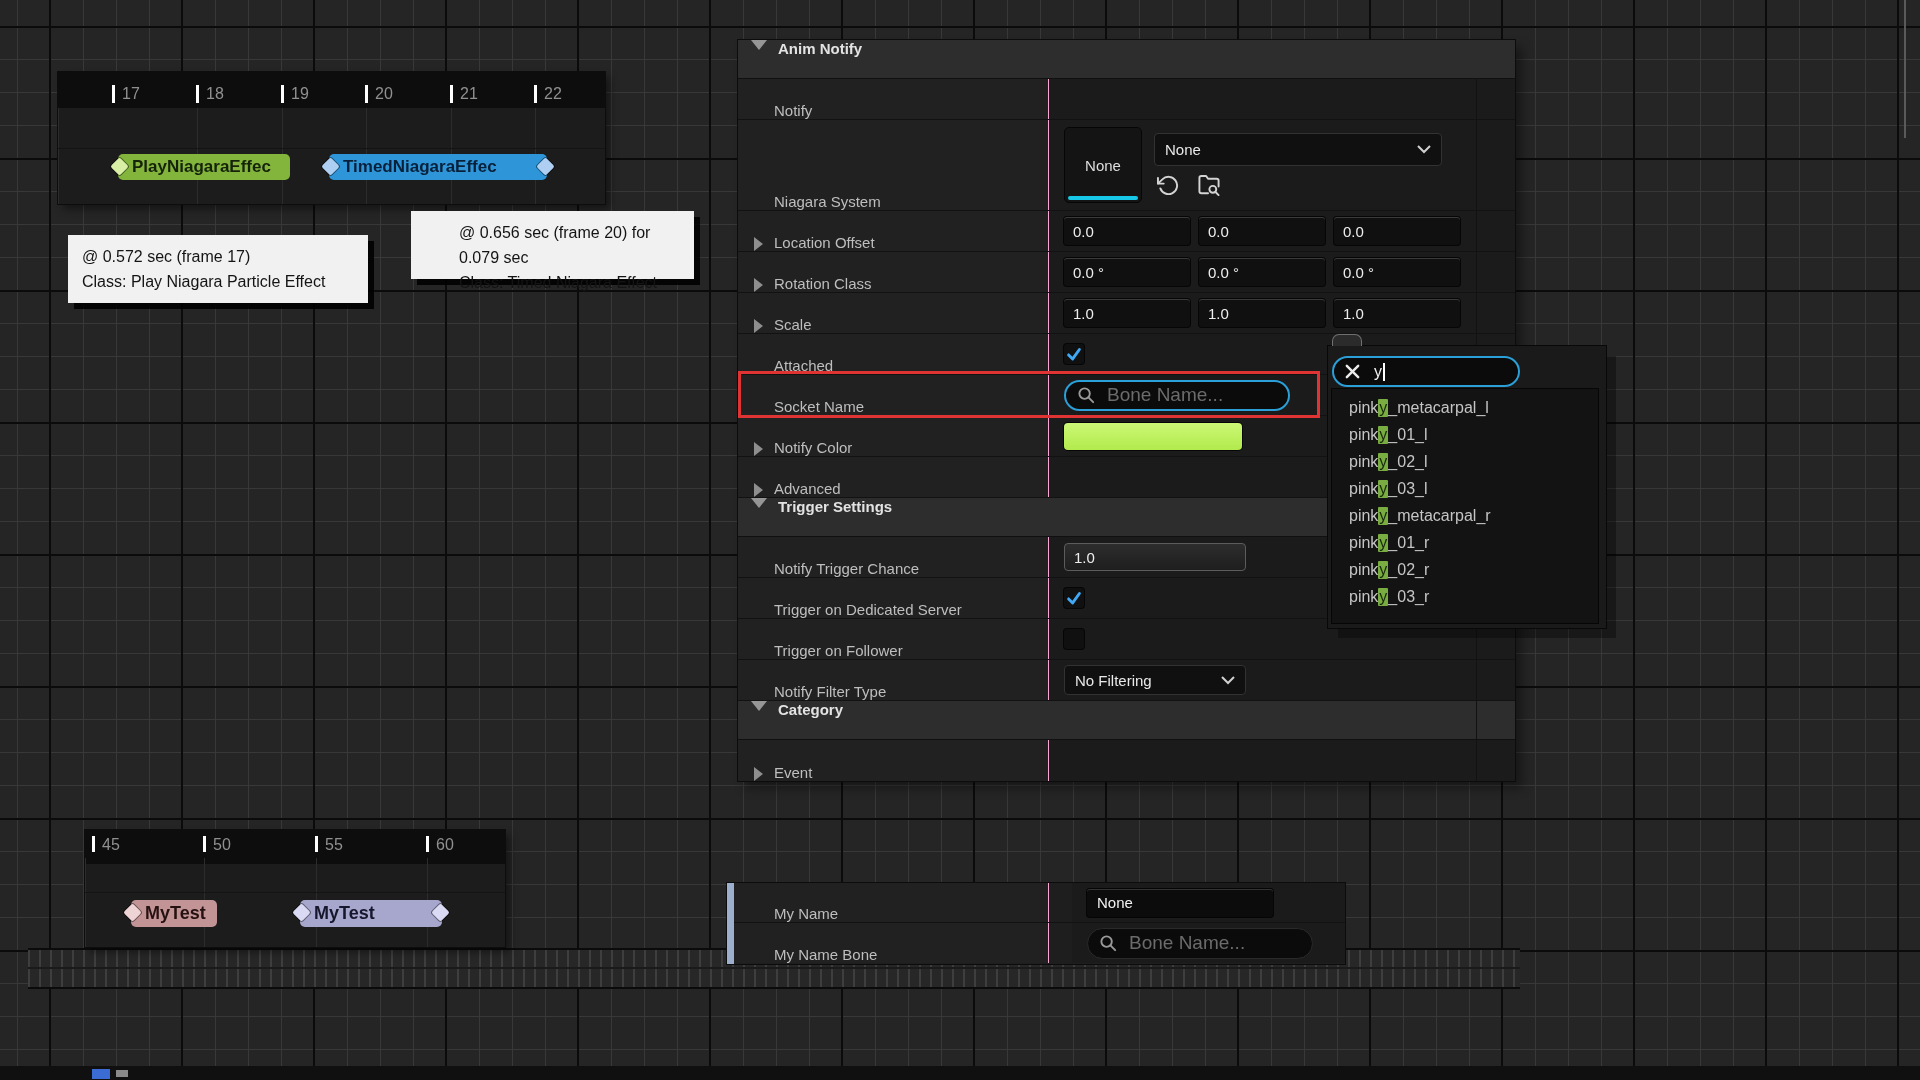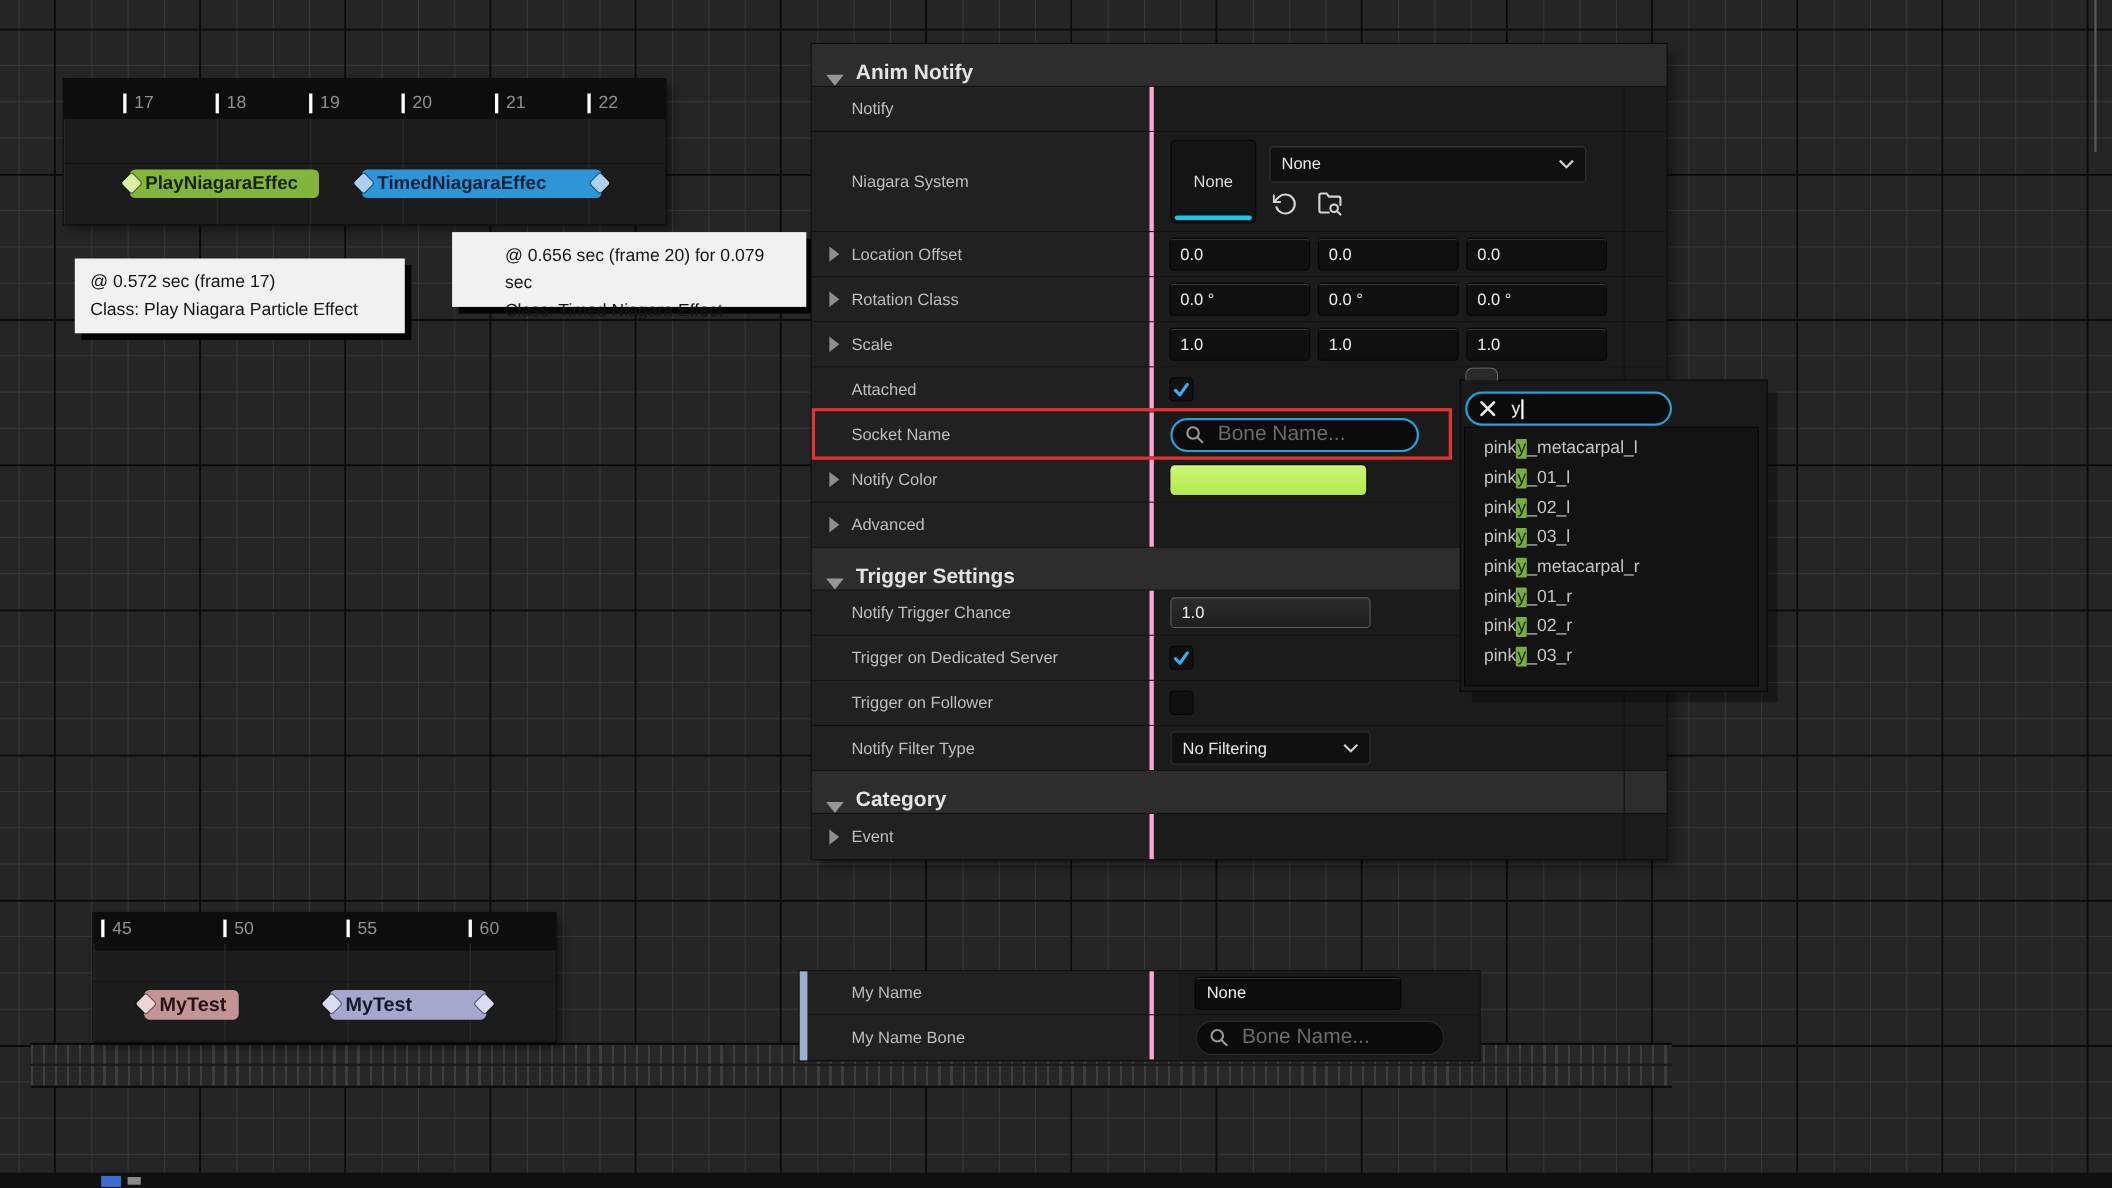--- a/index.html
+++ b/index.html
@@ -70,35 +70,35 @@
   .pill-rose .txt{color:#261112;font-size:18px;}
   .pill-rose .dm{background:var(--notify_rose_diamond);}
   .pill-lav{left:215px;top:70px;width:142px;height:27px;background:var(--notify_lavender);}
   .pill-lav .txt{color:#16162c;font-size:18px;}
   .pill-lav .dm{background:var(--notify_lavender_diamond);}
 
   
   .tooltip{position:absolute;background:var(--tooltip_bg);color:#141414;font-size:16px;
     line-height:25px;padding:9px 14px;box-shadow:6px 6px 0 rgba(0,0,0,.88);box-sizing:border-box;}
   .tt1{left:68px;top:211px;width:300px;height:68px;margin-top:24px;}
-  .tt2{left:411px;top:211px;width:322px;height:68px;padding-left:48px;}
+  .tt2{left:411px;top:211px;width:283px;height:68px;padding-left:48px;}
 
   
   .details{left:738px;top:40px;width:777px;background:#1e1e1e;
     box-shadow:0 0 0 1px #0c0c0c,7px 7px 10px rgba(0,0,0,.4);z-index:10;}
   .dp-header{height:38px;background:#2d2d2d;border-bottom:1px solid #101010;
-    display:flex;align-items:flex-end;font-weight:bold;color:#e3e3e3;font-size:19px;}
+    display:flex;align-items:flex-start;font-weight:bold;color:#e3e3e3;font-size:15px;}
   .tri-down{width:0;height:0;border-left:8px solid transparent;border-right:8px solid transparent;
     border-top:10px solid #969696;margin:0 11px 0 13px;}
   .tri-right{width:0;height:0;border-top:7px solid transparent;border-bottom:7px solid transparent;
     border-left:9px solid #8e8e8e;margin:0 11px 0 16px;}
   .row{display:flex;height:41px;border-bottom:1px solid #121212;box-sizing:border-box;}
   .row.tall{height:91px;}
-  .row .lbl{width:311px;display:flex;align-items:center;color:#bebebe;font-size:15px;
-    border-right:4px solid #f9a8d4;background:#212121;box-sizing:border-box;}
+  .row .lbl{width:311px;display:flex;align-items:flex-end;color:#bebebe;font-size:15px;
+    border-right:1px solid #f9a8d4;background:#212121;box-sizing:border-box;}
   .row .lbl .name{white-space:nowrap;}
   .row .lbl.noexp .name{margin-left:36px;}
   .row .val{flex:1;display:flex;align-items:center;padding-left:15px;background:#1b1b1b;position:relative;}
   .scroll-strip{position:absolute;right:38px;top:38px;bottom:0;width:1px;background:#121212;}
   .numfield{width:126px;height:28px;background:#101010;border-radius:3px;margin-right:9px;
     box-shadow:inset 0 1px 0 #3a3a3a,0 0 0 1px #060606;display:flex;align-items:center;
     padding:0 9px;color:#ededed;font-size:15px;box-sizing:border-box;}
   .cb{width:20px;height:20px;background:#101010;border-radius:3px;box-shadow:0 0 0 1px #060606;
     display:flex;align-items:center;justify-content:center;}
   .searchpill{height:31px;border-radius:16px;background:#0b0b0b;display:flex;align-items:center;

